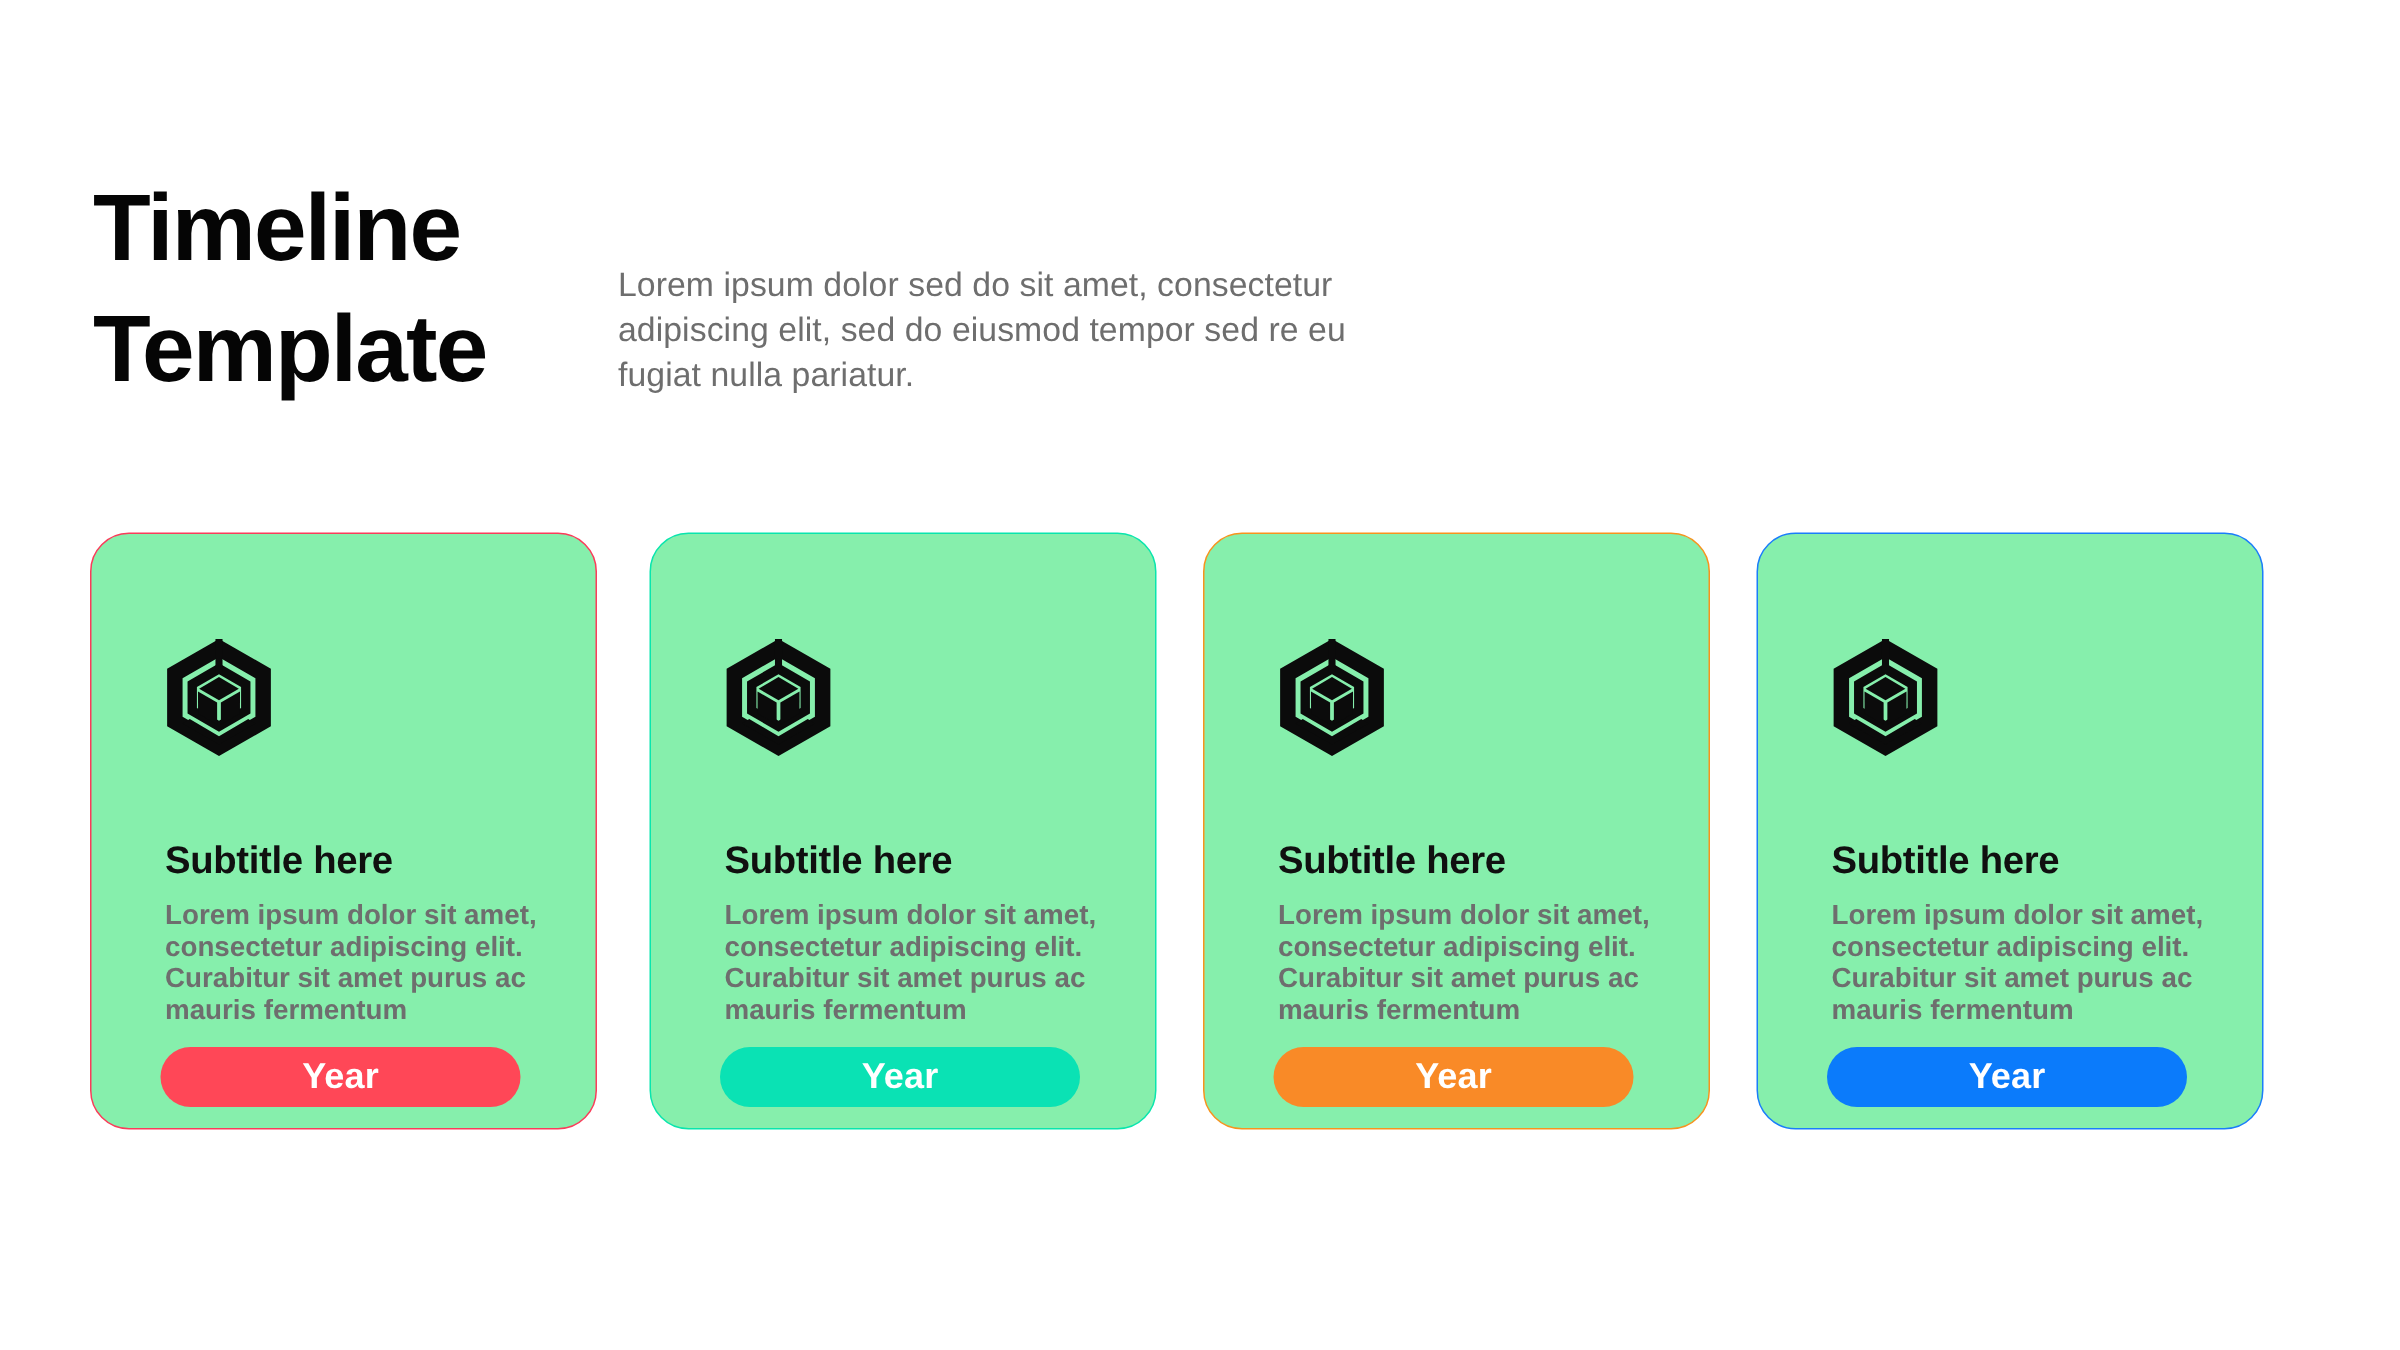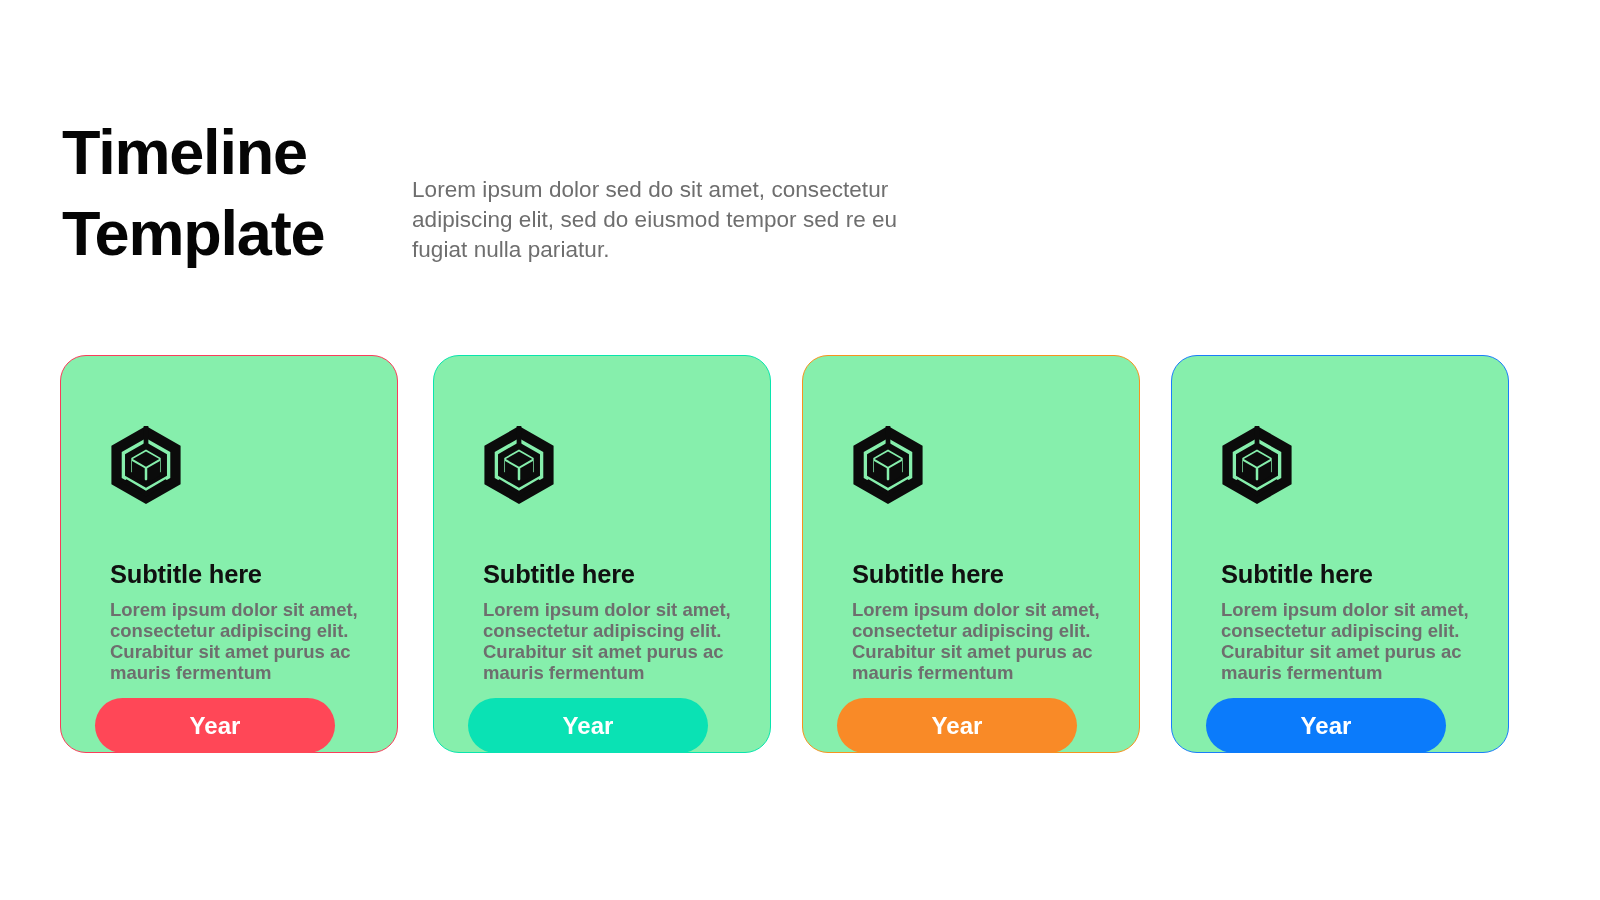--- a/index.html
+++ b/index.html
@@ -124,24 +124,24 @@
     width: 252px;
     font-size: 18.5px;
     line-height: 21px;
     font-weight: 700;
     color: #6e6e6e;
   }
 
   
   .year-pill {
     position: absolute;
-    left: 35px;
+    left: 47px;
     top: 367px;
     width: 240px;
-    height: 55px;
+    height: 40px;
     border-radius: 28px;
     background: #ff4757;
     display: flex;
     align-items: center;
     justify-content: center;
   }
   .year-pill span {
     font-size: 24px;
     line-height: 24px;
     font-weight: 700;

